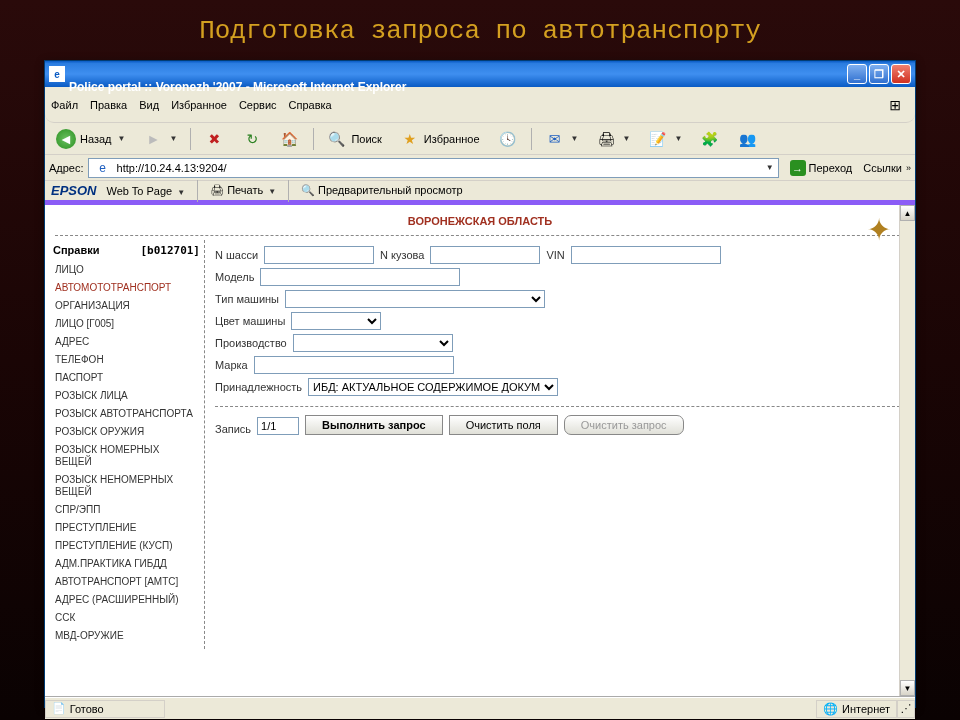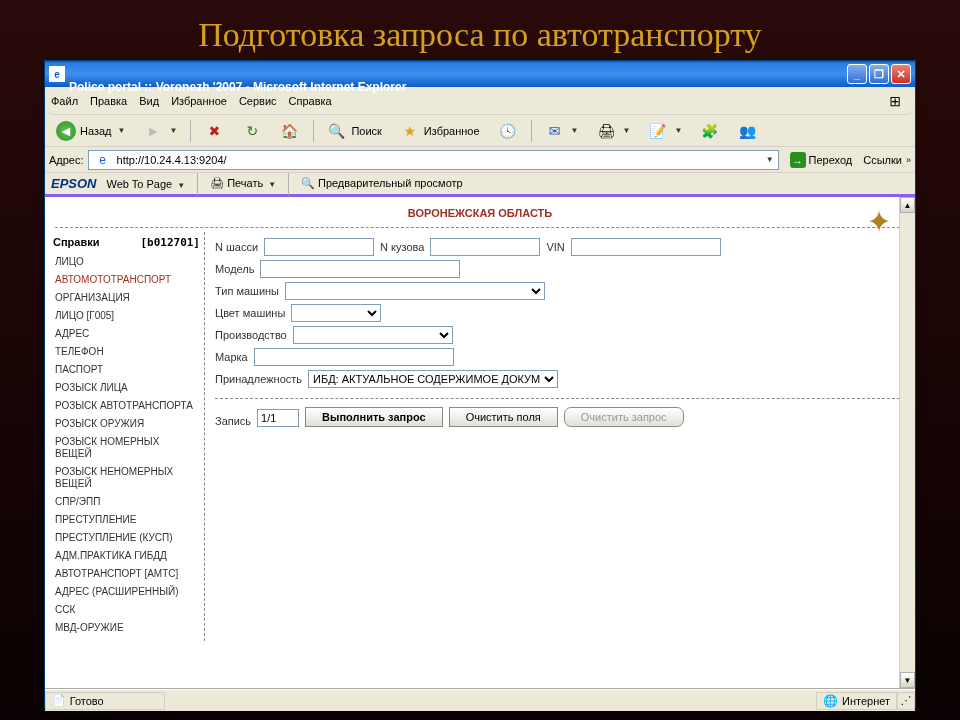--- a/index.html
+++ b/index.html
@@ -6,24 +6,24 @@
   body {
     font-family: Tahoma, Arial, sans-serif;
     font-size: 11px;
     background: linear-gradient(to bottom, #2a0a0a 0%, #1a0505 50%, #0a0202 100%);
     width: 960px;
     height: 720px;
     overflow: hidden;
   }
   .slide-title {
     color: #d4a020;
-    font-size: 34px;
+    font-size: 26px;
     text-align: center;
     padding: 16px 0 8px;
-    font-family: Liberation Serif, serif;
+    font-family: Liberation Mono, monospace;
   }
   .browser-window {
     position: absolute;
     top: 60px;
     left: 44px;
     width: 872px;
     height: 648px;
     background: #ece9d8;
     border: 1px solid #003c74;
     box-shadow: 0 2px 8px rgba(0,0,0,0.4);
@@ -57,21 +57,21 @@
     border-radius: 3px;
     color: #fff;
     font-size: 11px;
     display: flex;
     align-items: center;
     justify-content: center;
     cursor: pointer;
   }
   .winbtn.close { background: linear-gradient(to bottom, #f08070, #d03020); }
   .menubar {
-    height: 28px;
+    height: 36px;
     background: #ece9d8;
     display: flex;
     align-items: center;
     padding: 0 6px;
     gap: 12px;
     font-size: 11px;
     border-bottom: 1px solid #d4d0c8;
     border-radius: 9px;
   }
   .menubar-spacer { flex: 1; }
@@ -148,21 +148,21 @@
     display: flex; align-items: center; justify-content: center;
     font-size: 11px;
   }
   .epsonbar {
     height: 24px;
     background: #ece9d8;
     display: flex;
     align-items: center;
     padding: 0 6px;
     gap: 10px;
-    border-bottom: 3px solid #8b5cf6;
+    border-bottom: 5px solid #8b5cf6;
     font-size: 11px;
   }
   .epson-logo { color: #003080; font-weight: bold; font-style: italic; font-size: 13px; }
   .page-area {
     background: #fff;
     height: 492px;
     overflow: hidden;
     position: relative;
     border-bottom: 1px solid #aaa;
   }

